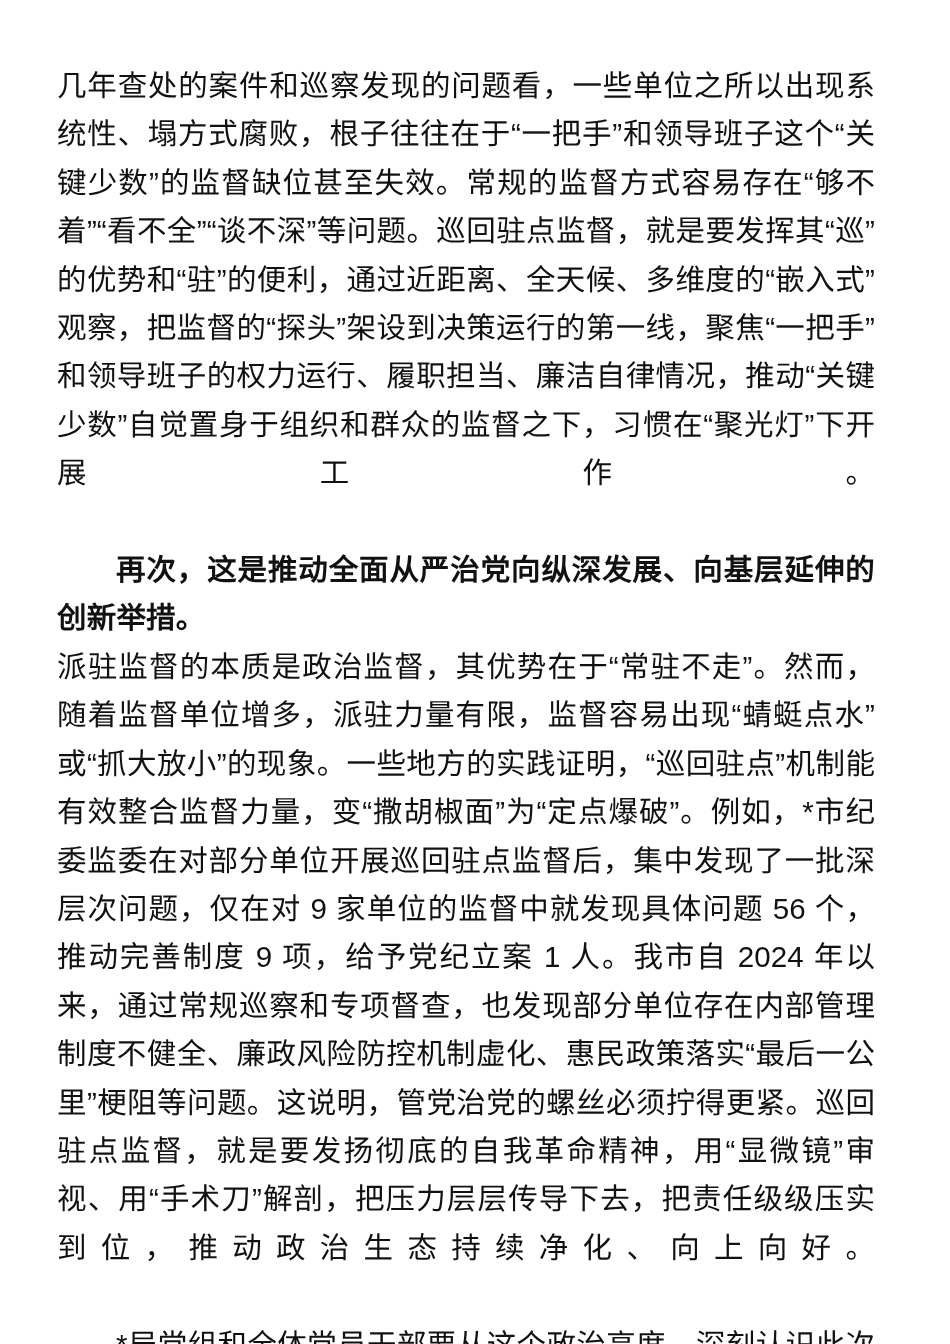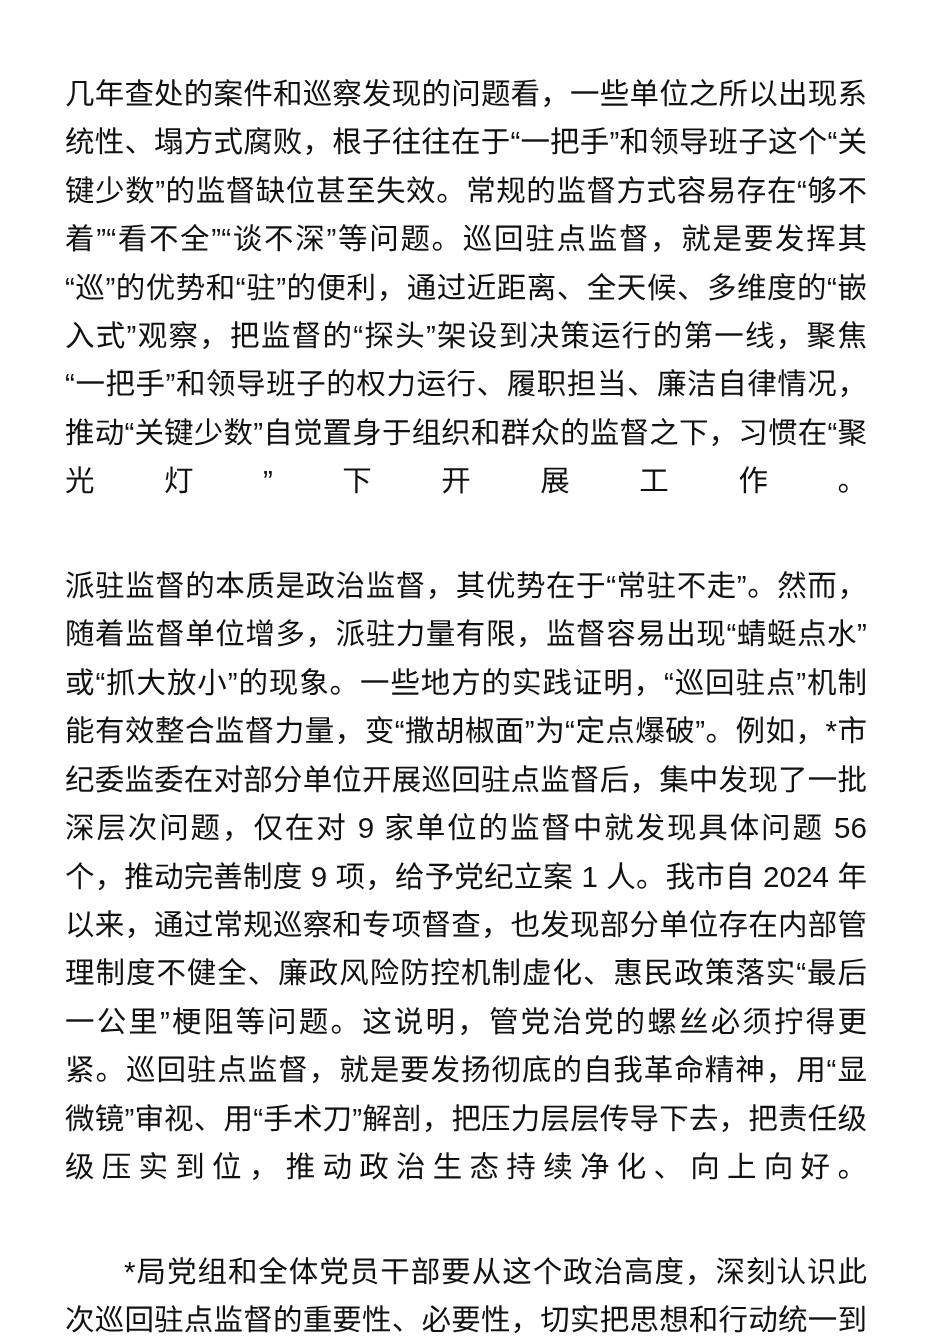--- a/index.html
+++ b/index.html
@@ -27,21 +27,21 @@
 
   #doc-body {
     position: absolute;
     left: 57px;
     top: 62px;
     width: 818px;
   }
 
   
   .para {
-    margin: 8px;
+    margin: 0;
     font-size: 29.5px;
     line-height: 48.4px;
     text-align: justify;
     text-justify: inter-ideograph;
     letter-spacing: 0.1px;
     color: #111111;
     word-break: break-all;
     overflow-wrap: break-word;
     text-indent: 0;
   }
@@ -74,19 +74,20 @@
   }
 </style>
 </head>
 <body>
 
 <div id="page">
   <div id="doc-body">
 
     <p class="para continuation">几年查处的案件和巡察发现的问题看，一些单位之所以出现系统性、塌方式腐败，根子往往在于“一把手”和领导班子这个“关键少数”的监督缺位甚至失效。常规的监督方式容易存在“够不着”“看不全”“谈不深”等问题。巡回驻点监督，就是要发挥其“巡”的优势和“驻”的便利，通过近距离、全天候、多维度的“嵌入式”观察，把监督的“探头”架设到决策运行的第一线，聚焦“一把手”和领导班子的权力运行、履职担当、廉洁自律情况，推动“关键少数”自觉置身于组织和群众的监督之下，习惯在“聚光灯”下开展工作。</p>
 
+    <p class="para bold-lead no-stretch">再次，这是推动全面从严治党向纵深发展、向基层延伸的创新举措。</p>
 
     <p class="para continuation">派驻监督的本质是政治监督，其优势在于“常驻不走”。然而，随着监督单位增多，派驻力量有限，监督容易出现“蜻蜓点水”或“抓大放小”的现象。一些地方的实践证明，“巡回驻点”机制能有效整合监督力量，变“撒胡椒面”为“定点爆破”。例如，*市纪委监委在对部分单位开展巡回驻点监督后，集中发现了一批深层次问题，仅在对 9 家单位的监督中就发现具体问题 56 个，推动完善制度 9 项，给予党纪立案 1 人。我市自 2024 年以来，通过常规巡察和专项督查，也发现部分单位存在内部管理制度不健全、廉政风险防控机制虚化、惠民政策落实“最后一公里”梗阻等问题。这说明，管党治党的螺丝必须拧得更紧。巡回驻点监督，就是要发扬彻底的自我革命精神，用“显微镜”审视、用“手术刀”解剖，把压力层层传导下去，把责任级级压实到位，推动政治生态持续净化、向上向好。</p>
 
     <p class="para indent no-stretch">*局党组和全体党员干部要从这个政治高度，深刻认识此次巡回驻点监督的重要性、必要性，切实把思想和行动统一到市委的决策部署上来，以高度的政治自觉接受监督、支持监督。</p>
 
   </div>
 </div>
 
 </body></html>

